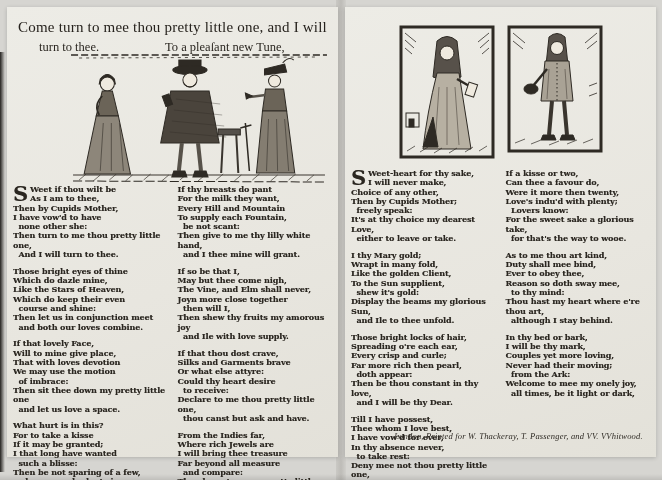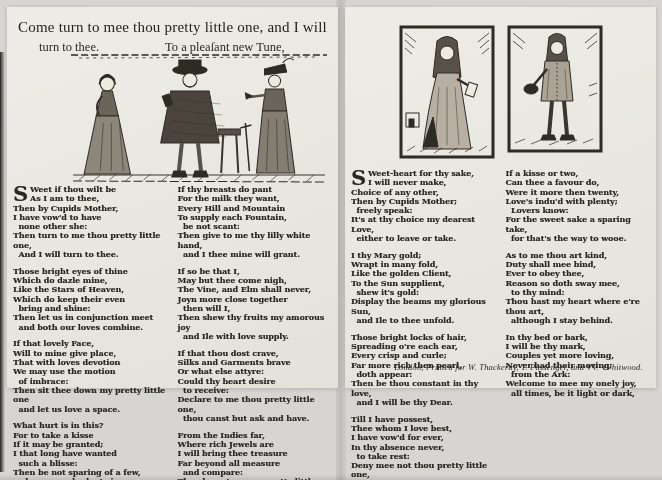--- a/index.html
+++ b/index.html
@@ -9,21 +9,21 @@
 
   .scan { position:absolute; inset:0; }
 
   .edge-left { position:absolute; left:0; top:52px; width:5px; height:420px;
     background:linear-gradient(to right,#24221f,rgba(36,34,31,0)); }
   .edge-bottom { position:absolute; left:0; right:0; bottom:0; height:6px;
     background:linear-gradient(to top,rgba(0,0,0,.10),rgba(0,0,0,0)); }
   .gutter { position:absolute; left:336px; top:0; width:10px; height:100%;
     background:linear-gradient(to right,rgba(60,55,48,.08),rgba(60,55,48,.16),rgba(60,55,48,.04)); }
 
-  .page { position:absolute; top:7px; height:381px;
+  .page { position:absolute; top:7px; height:450px;
     background:linear-gradient(160deg,#edece6 0%,#e8e6df 60%,#e3e1d9 100%);
     box-shadow:0 1px 4px rgba(0,0,0,.18); color:#2a2620; }
   .page-left  { left:7px;   width:331px; }
   .page-right { left:345px; width:311px; }
 
   .title1 { position:absolute; top:12px; left:0; right:0; text-align:center;
     font-size:15px; letter-spacing:.2px; color:#26221d; white-space:nowrap; }
   .title2 { position:absolute; top:33px; left:0; right:0; height:16px; font-size:12.5px;text-align:center; }
   .title2 .t2a { position:absolute; left:32px; }
   .title2 .t2b { position:absolute; left:158px; }
@@ -119,21 +119,21 @@
 As I am to thee,
 Then by Cupids Mother,
 I have vow'd to have
   none other she:
 Then turn to me thou pretty little one,
   And I will turn to thee.</div>
         <div class="stanza">Those bright eyes of thine
 Which do dazle mine,
 Like the Stars of Heaven,
 Which do keep their even
-  bring and shine:
+  course and shine:
 Then let us in conjunction meet
   and both our loves combine.</div>
         <div class="stanza">If that lovely Face,
 Will to mine give place,
 That with loves devotion
 We may use the motion
   of imbrace:
 Then sit thee down my pretty little one
   and let us love a space.</div>
         <div class="stanza">What hurt is in this?
@@ -247,21 +247,21 @@
   to take rest:
 Deny mee not thou pretty little one,
   In whom my hopes are blest.</div>
       </div>
       <div class="col">
         <div class="stanza">If a kisse or two,
 Can thee a favour do,
 Were it more then twenty,
 Love's indu'd with plenty;
   Lovers know:
-For the sweet sake a sparing take,
+For the sweet sake a glorious take,
   for that's the way to wooe.</div>
         <div class="stanza">As to me thou art kind,
 Duty shall mee bind,
 Ever to obey thee,
 Reason so doth sway mee,
   to thy mind:
 Thou hast my heart where e're thou art,
   although I stay behind.</div>
         <div class="stanza">In thy bed or bark,
 I will be thy mark,

